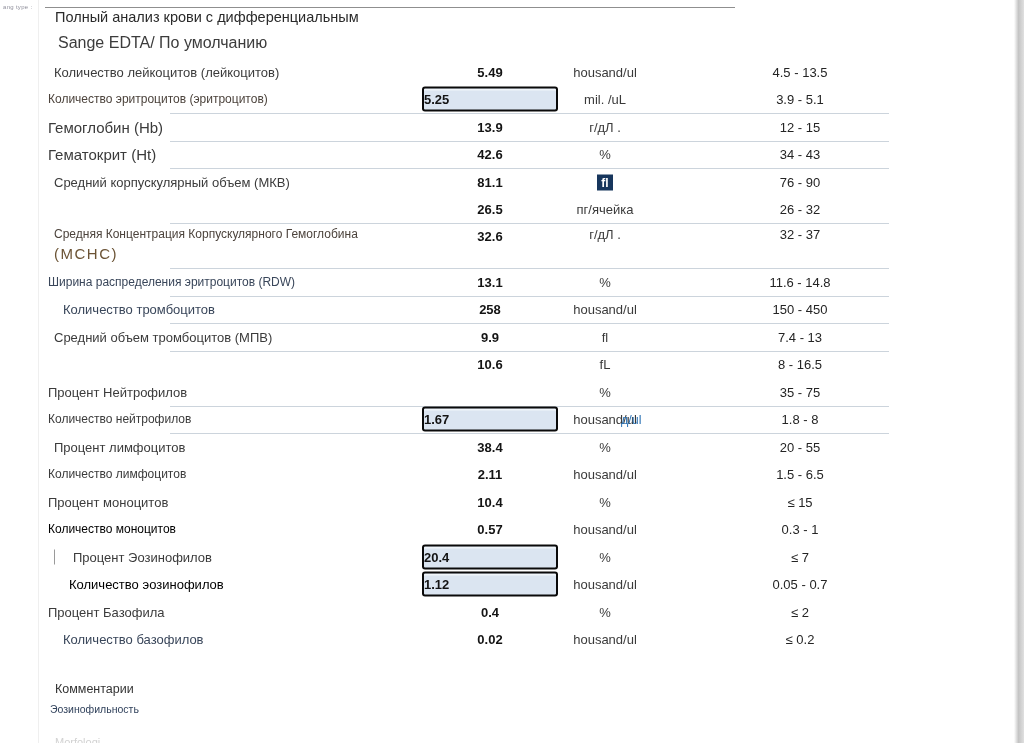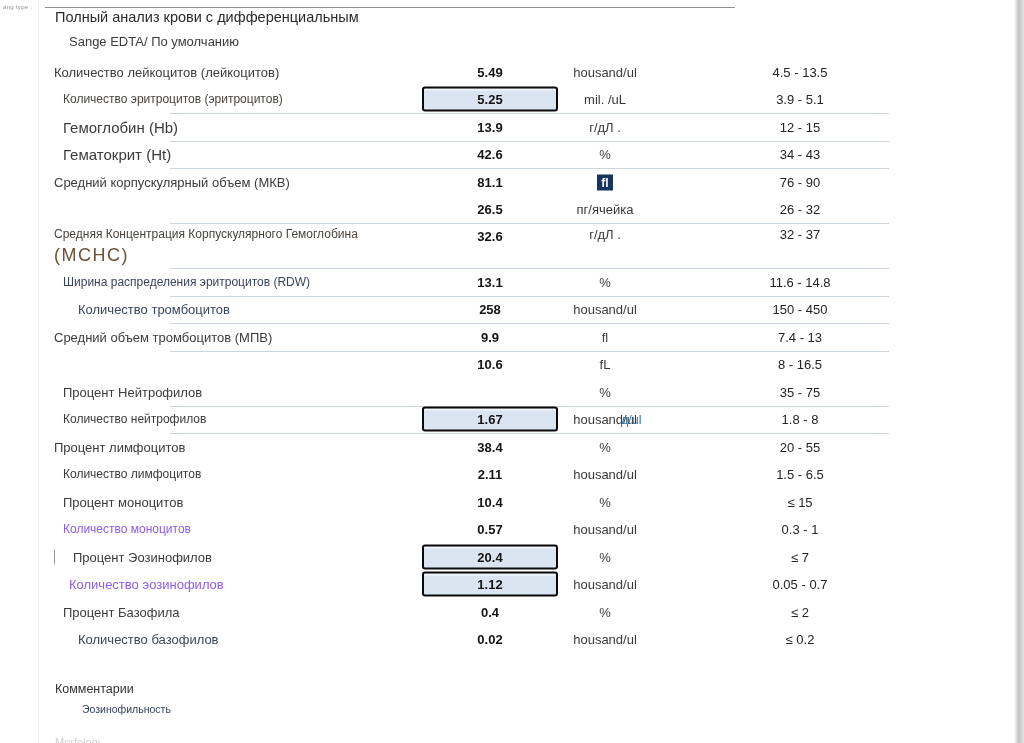--- a/index.html
+++ b/index.html
@@ -21,59 +21,59 @@
   }
   .left-rule {
     position:absolute; left:38px; top:0; bottom:0; width:1px;
     background:#efefef;
   }
   .title {
     position:absolute; top:9px; left:55px;
     font-size:14.5px; color:#2a2a2a;text-align:right;
   }
   .subtitle {
-    position:absolute; top:34px; left:69px;
-    font-size:13px; color:#3c3c3c;
+    position:absolute; top:34px; left:58px;
+    font-size:16px; color:#3c3c3c;
   }
   #rows { position:absolute; top:58px; left:40px; width:944px; }
   .row { position:relative; height:27.5px; }
   .row.tall { height:45px;padding-left:16px; }
   .rule {
     position:absolute; top:0; left:130px; right:95px; height:1px;
     background:#ccd4dc;
   }
   .cell-label {
-    position:absolute; left:23px; top:50%; transform:translateY(-50%);
+    position:absolute; left:8px; top:50%; transform:translateY(-50%);
     white-space:nowrap;
   }
   .row.tall .cell-label { top:4px; transform:none; }
   .cell-label.indent { left:14px; }
   .cell-label.caret { border-left:1px solid #9a9a9a; padding-left:18px; }
   .sz-lg { font-size:15px; }
   .sz-md { font-size:13px; }
   .sz-sm { font-size:12px; }
   .sz-xs { font-size:13px;padding-left:15px; }
   .tone-dark  { color:#3b3b3b; }
   .tone-brown { color:#4c433c; }
-  .tone-navy  { color:#8b5cf6; }
+  .tone-navy  { color:#000000; }
   .tone-slate { color:#39465a; }
   .label2 {
-    font-size:18px; color:#6b5335; letter-spacing:1.5px; margin-top:4px;
+    font-size:15px; color:#6b5335; letter-spacing:1.5px; margin-top:4px;
   }
   .cell-value {
     position:absolute; left:382px; width:136px; top:50%;
     transform:translateY(-50%); text-align:center;
   }
   .row.tall .cell-value { top:4px; transform:none; }
   .value-text { font-weight:700; font-size:13px; color:#141414; }
   .value-box {
     box-sizing:border-box; width:136px; height:25px; margin:0 auto;
     border:2.5px solid #0a0a0a; border-radius:3px;
     background:#dbe5f1; box-shadow:inset 0 2px 0 #f0f5fa;
-    display:flex; align-items:center; justify-content:center;
+    display:flex; align-items:center; 
   }
   .cell-unit {
     position:absolute; left:485px; width:160px; top:50%;
     transform:translateY(-50%); text-align:center;
     font-size:13px; color:#3a3a3a;
   }
   .row.tall .cell-unit { top:4px; transform:none; }
   .unit-hl {
     background:#17365d; color:#ffffff; font-weight:700; font-size:12px;
     padding:1px 4px;
@@ -87,21 +87,21 @@
     transform:translateY(-50%); text-align:center;
     font-size:13px; color:#242424;
   }
   .row.tall .cell-range { top:4px; transform:none; }
   .comments-label {
     position:absolute; top:682px; left:55px;
     font-size:12.5px; color:#333333;
   }
   .comment-text {
     position:absolute; top:703px; left:50px;
-    font-size:10.5px; color:#31425c;margin-left:32px;
+    font-size:10.5px; color:#31425c;
   }
   .clipped-text {
     position:absolute; top:736px; left:55px;
     font-size:11px; color:#d2d2d2;
   }
   .scrollbar {
     position:absolute; right:0; top:0; width:10px; height:743px;
     background:linear-gradient(90deg,#ffffff 0%,#c4c4c4 45%,#e0e0e0 100%);
   }
 </style>

